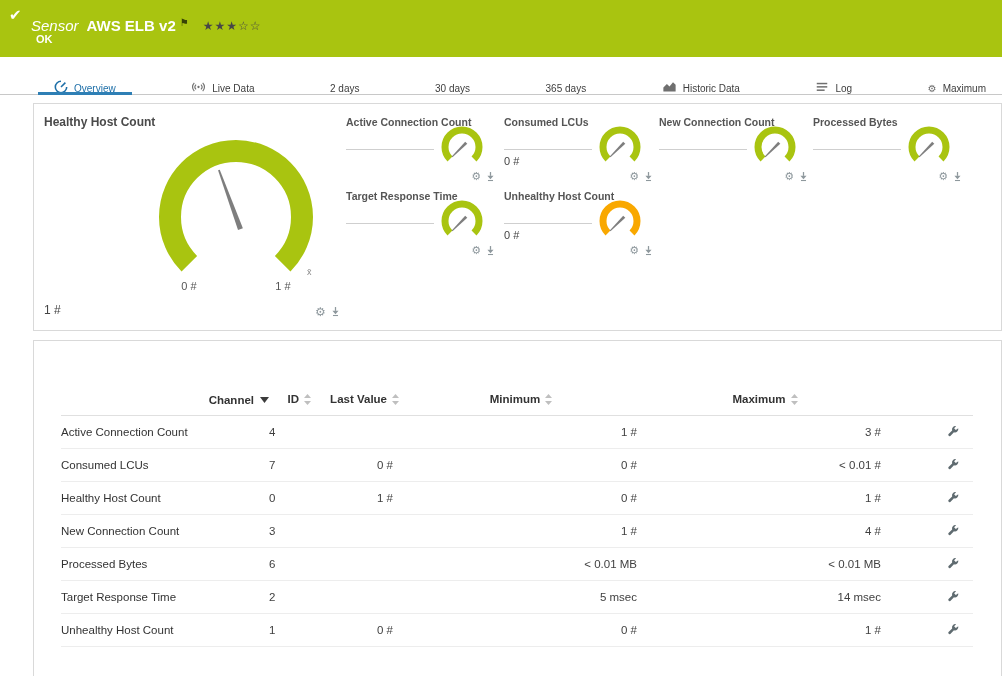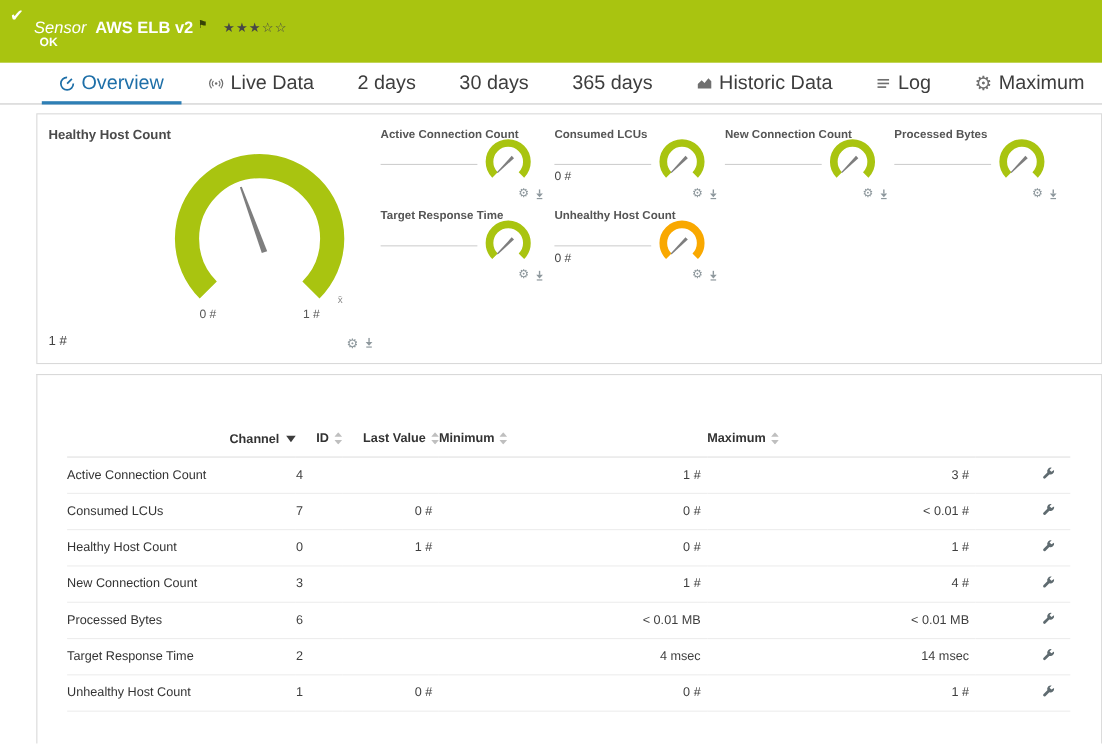--- a/index.html
+++ b/index.html
@@ -12,21 +12,21 @@
   .title-line{position:absolute;left:31px;top:17px;font-size:15px;display:flex;align-items:baseline}
   .kind{font-style:italic;font-weight:400;margin-right:8px}
   .name{font-weight:700}
   .flag{font-size:10px;margin-left:4px;position:relative;top:-5px;color:rgba(35,45,5,.85);cursor:pointer}
   .stars{margin-left:14px;font-size:12px;letter-spacing:1px;color:#474747;cursor:pointer;position:relative;top:-1px}
   .status{position:absolute;left:36px;top:33px;font-size:11px;font-weight:700}
 
   
   .tabs{height:38px;display:flex;align-items:stretch;justify-content:space-between;
     padding:0 16px 0 54px;border-bottom:1px solid #c8c8c8;background:#fff}
-  .tab{display:flex;align-items:center;gap:6px;font-size:18px;color:#3d3d3d;
+  .tab{display:flex;align-items:flex-end;gap:6px;font-size:10px;color:#3d3d3d;
     position:relative;cursor:pointer;white-space:nowrap}
   .tab .icon{color:#6f6f6f}
   .tab.active{color:#1e6fa8}
   .tab.active .icon{color:#1e6fa8}
   .tab.active::after{content:"";position:absolute;left:-16px;right:-16px;bottom:-1px;height:3px;background:#2e7fb5}
 
   
   .panel{margin-left:33px;width:969px;border:1px solid #d9d9d9;background:#fff;position:relative}
   .gauges-panel{margin-top:8px;height:228px}
   .table-panel{margin-top:9px;height:400px;border-bottom:none}
@@ -53,21 +53,21 @@
   .sg-gauge{position:absolute;right:9px;top:6px}
   .sg-value{position:absolute;left:0;top:39px;font-size:11px;color:#444}
   .sg-icons{position:absolute;right:3px;top:55px}
   .sg-icons .gear{font-size:11px}
 
   
   table{border-collapse:collapse;table-layout:fixed;margin:44px 0 0 27px;width:912px;font-size:11.5px}
   col.c-channel{width:208px} col.c-id{width:42px} col.c-last{width:88px}
   col.c-min{width:244px} col.c-max{width:244px} col.c-actions{width:86px}
   th{font-weight:700;color:#333;text-align:right;height:30px;border-bottom:1px solid #e0e0e0;padding:0;vertical-align:middle}
-  th.right{text-align:left}
+  th.right{text-align:center}
   th .sort{margin-left:5px;vertical-align:-2px;display:inline-block}
   th .sortdesc{margin-left:6px;vertical-align:1px;display:inline-block}
   td{height:33px;border-bottom:1px solid #ededed;color:#3f3f3f;padding:0;vertical-align:middle}
   td.right{text-align:right;padding-right:6px}
   td.channel{color:#333}
   td.actions{text-align:right;padding-right:14px}
   td.actions .wrench{color:#5f6b70;cursor:pointer}
 </style>
 </head>
 <body>
@@ -364,21 +364,21 @@
           <td class="actions"><span class="icon wrench">
               <svg width="12" height="12" viewBox="0 0 14 14" fill="currentColor">
                 <path d="M13.1 3.9a3.9 3.9 0 0 1-5 4.6l-4.2 4.2a1.5 1.5 0 0 1-2.1-2.1L6 6.4a3.9 3.9 0 0 1 4.6-5L8.3 3.7l2 2z"></path>
               </svg>
             </span></td>
         </tr>
         <tr>
           <td class="channel">Target Response Time</td>
           <td>2</td>
           <td class="right"></td>
-          <td class="right">4 msec</td>
+          <td class="right">5 msec</td>
           <td class="right">14 msec</td>
           <td class="actions"><span class="icon wrench">
               <svg width="12" height="12" viewBox="0 0 14 14" fill="currentColor">
                 <path d="M13.1 3.9a3.9 3.9 0 0 1-5 4.6l-4.2 4.2a1.5 1.5 0 0 1-2.1-2.1L6 6.4a3.9 3.9 0 0 1 4.6-5L8.3 3.7l2 2z"></path>
               </svg>
             </span></td>
         </tr>
         <tr>
           <td class="channel">Unhealthy Host Count</td>
           <td>1</td>

